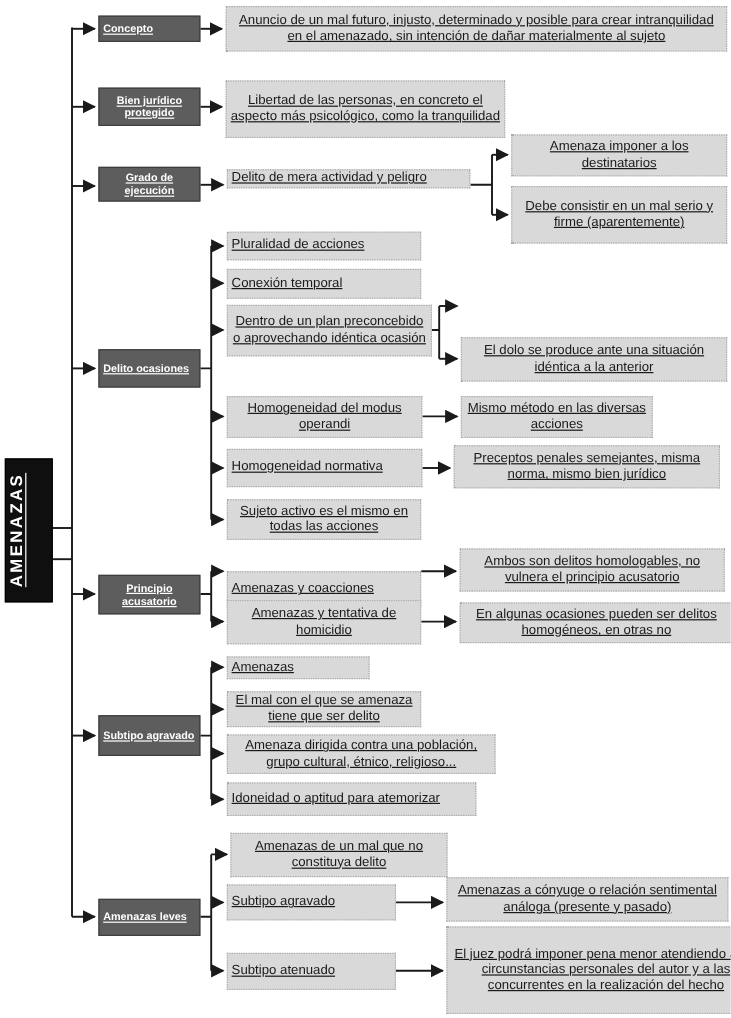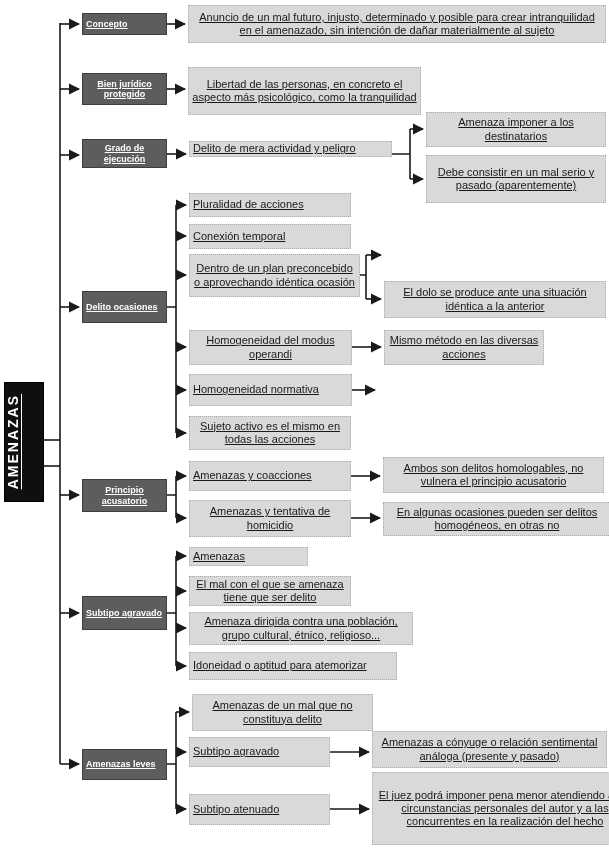--- a/index.html
+++ b/index.html
@@ -119,21 +119,21 @@
     <span>Libertad de las personas, en concreto el aspecto más psicológico, como la tranquilidad</span>
     </div>
 
   <div class="box det" style="left:189px;top:141px;width:203px;height:16px">
     <span>Delito de mera actividad y peligro</span>
     </div>
   <div class="box det" style="left:426px;top:112px;width:180px;height:35px">
     <span>Amenaza imponer a los destinatarios</span>
     </div>
   <div class="box det" style="left:426px;top:155px;width:180px;height:48px">
-    <span>Debe consistir en un mal serio y pasado (aparentemente)</span>
+    <span>Debe consistir en un mal serio y firme (aparentemente)</span>
     </div>
 
   <div class="box det" style="left:189px;top:193px;width:162px;height:24px">
     <span>Pluralidad de acciones</span>
     </div>
   <div class="box det" style="left:189px;top:224px;width:162px;height:25px">
     <span>Conexión temporal</span>
     </div>
   <div class="box det" style="left:189px;top:254px;width:171px;height:43px">
     <span>Dentro de un plan preconcebido o aprovechando idéntica ocasión</span>
@@ -143,25 +143,28 @@
     </div>
   <div class="box det" style="left:189px;top:330px;width:163px;height:35px">
     <span>Homogeneidad del modus operandi</span>
     </div>
   <div class="box det" style="left:384px;top:330px;width:160px;height:35px">
     <span>Mismo método en las diversas acciones</span>
     </div>
   <div class="box det" style="left:189px;top:374px;width:163px;height:32px">
     <span>Homogeneidad normativa</span>
     </div>
+  <div class="box det" style="left:378px;top:371px;width:222px;height:36px">
+    <span>Preceptos penales semejantes, misma norma, mismo bien jurídico</span>
+    </div>
   <div class="box det" style="left:189px;top:416px;width:162px;height:34px">
     <span>Sujeto activo es el mismo en todas las acciones</span>
     </div>
 
-  <div class="box det" style="left:189px;top:461px;width:162px;height:30px">
+  <div class="box det" style="left:189px;top:476px;width:162px;height:30px">
     <span>Amenazas y coacciones</span>
     </div>
   <div class="box det" style="left:383px;top:457px;width:221px;height:36px">
     <span>Ambos son delitos homologables, no vulnera el principio acusatorio</span>
     </div>
   <div class="box det" style="left:189px;top:500px;width:162px;height:37px">
     <span>Amenazas y tentativa de homicidio</span>
     </div>
   <div class="box det" style="left:383px;top:502px;width:228px;height:34px">
     <span>En algunas ocasiones pueden ser delitos homogéneos, en otras no</span>

